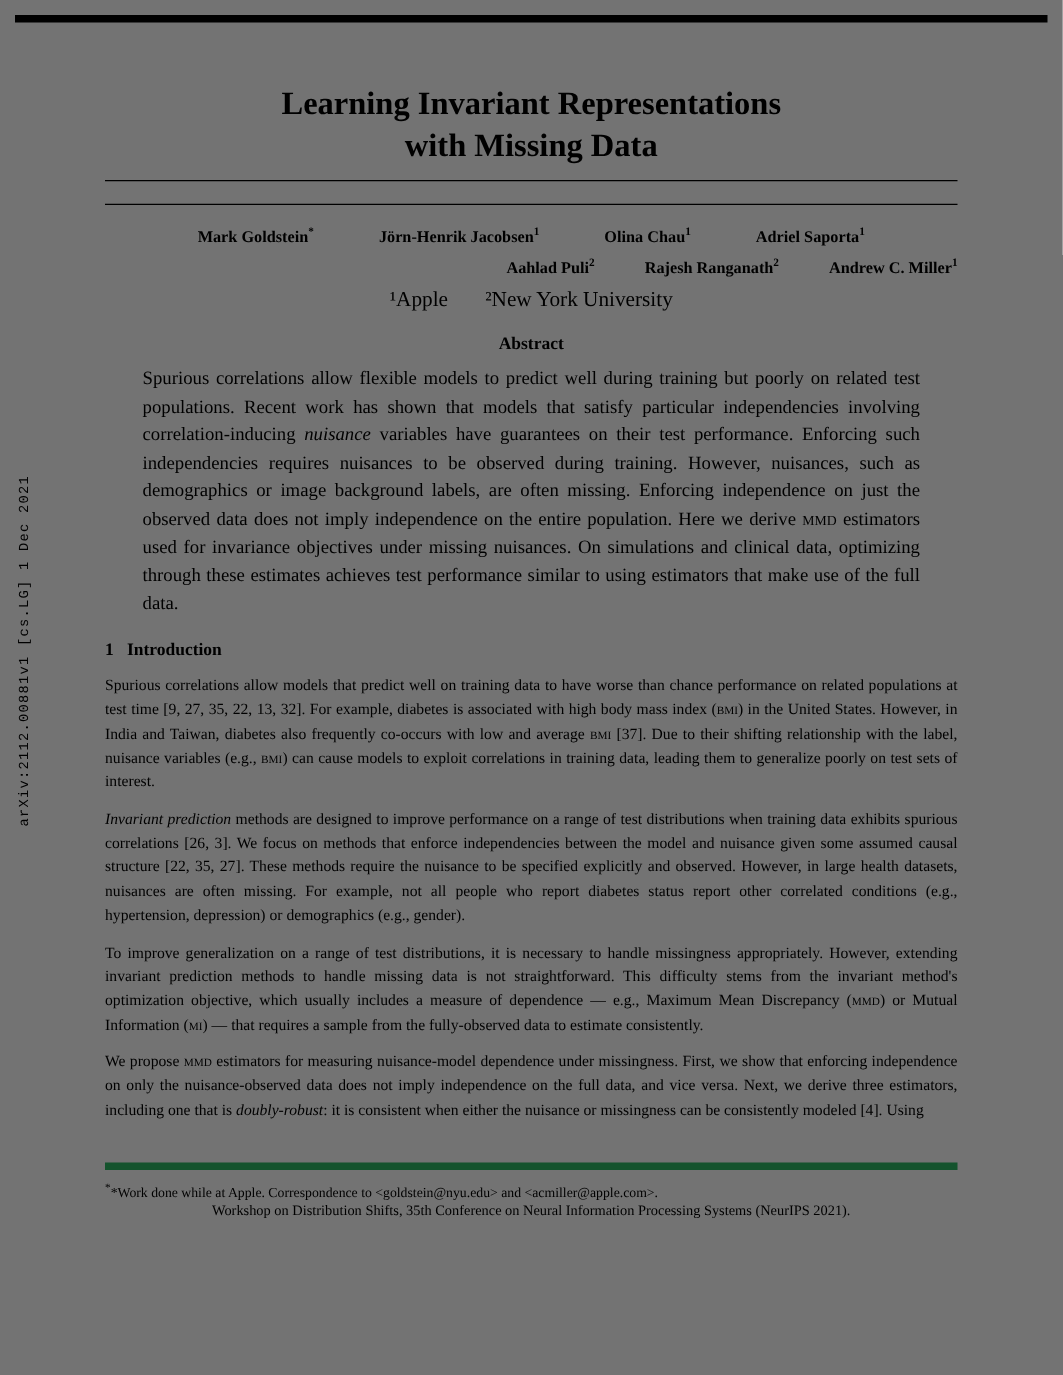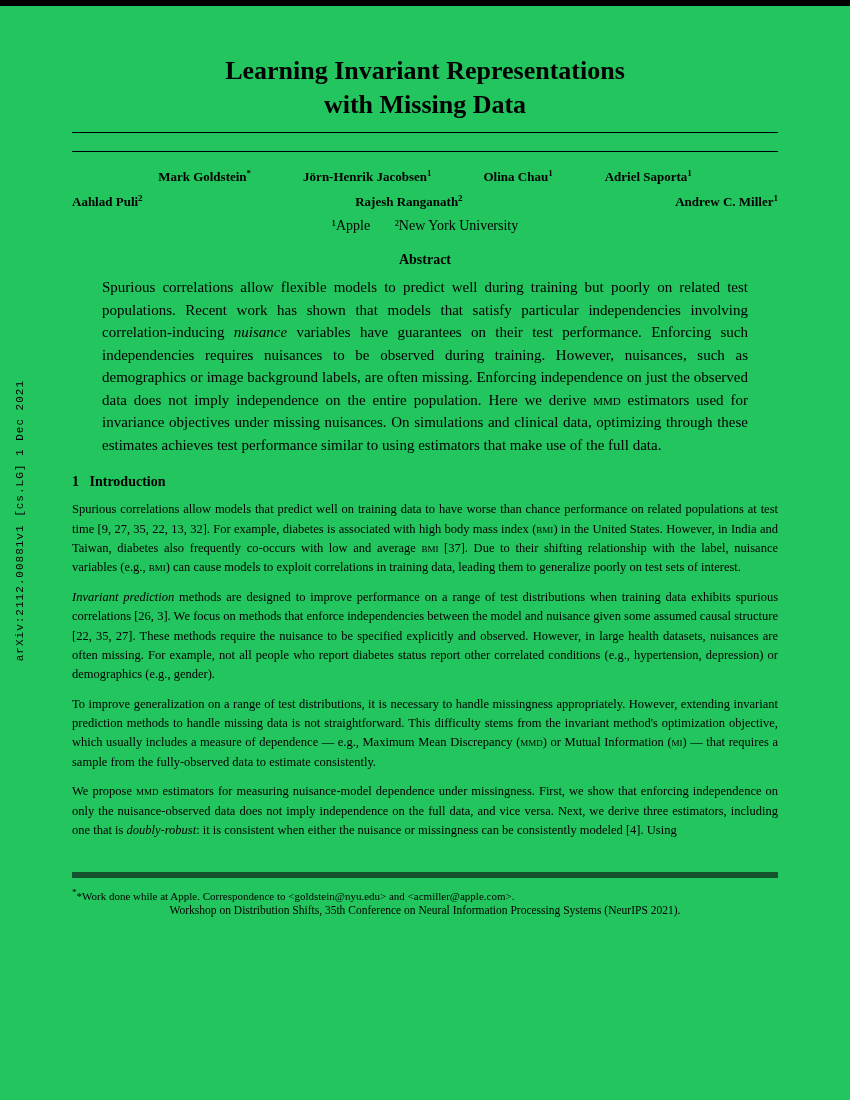--- a/index.html
+++ b/index.html
@@ -7,23 +7,23 @@
       background: #f0f0f0;
       display: flex;
       justify-content: center;
       align-items: flex-start;
       min-height: 1100px;
       font-family: 'Times New Roman', Times, serif;
     }
     .page {
       width: 850px;
       min-height: 1100px;
-      background: #22c55e;
+      background: #737373;
       position: relative;
-      padding: 0;
+      padding: 12px;
     }
     .top-border {
       height: 6px;
       background: #000;
       width: 100%;
     }
     .content {
       padding: 30px 72px 30px 72px;
     }
     .arxiv-label {
@@ -61,35 +61,36 @@
     }
     .authors-row1 {
       display: flex;
       justify-content: center;
       gap: 52px;
       margin-bottom: 8px;
       font-size: 13px;
     }
     .authors-row2 {
       display: flex;
-      justify-content: space-between;
+      justify-content: flex-end;
+      gap: 40px;
       margin-bottom: 8px;
       font-size: 13px;
     }
     .author-name {
       font-weight: bold;
       font-size: 13px;
     }
     sup {
       font-size: 9px;
       vertical-align: super;
     }
     .affiliations {
       text-align: center;
-      font-size: 14px;
+      font-size: 17px;
       margin-bottom: 18px;
     }
     .abstract-section {
       margin-bottom: 18px;
     }
     .abstract-title {
       text-align: center;
       font-weight: bold;
       font-size: 14px;
       margin-bottom: 8px;

